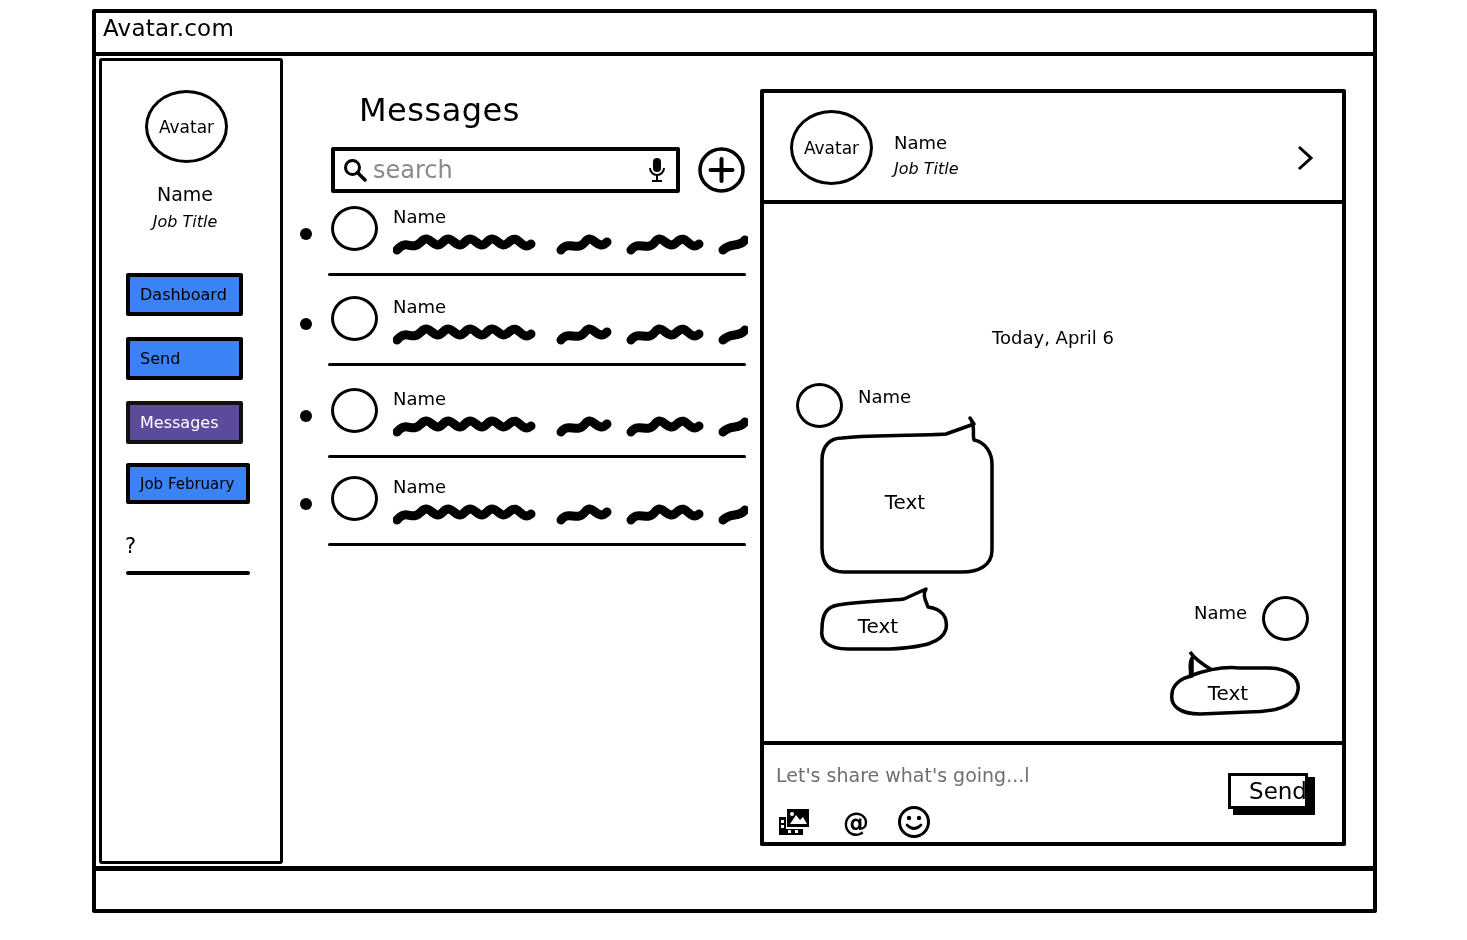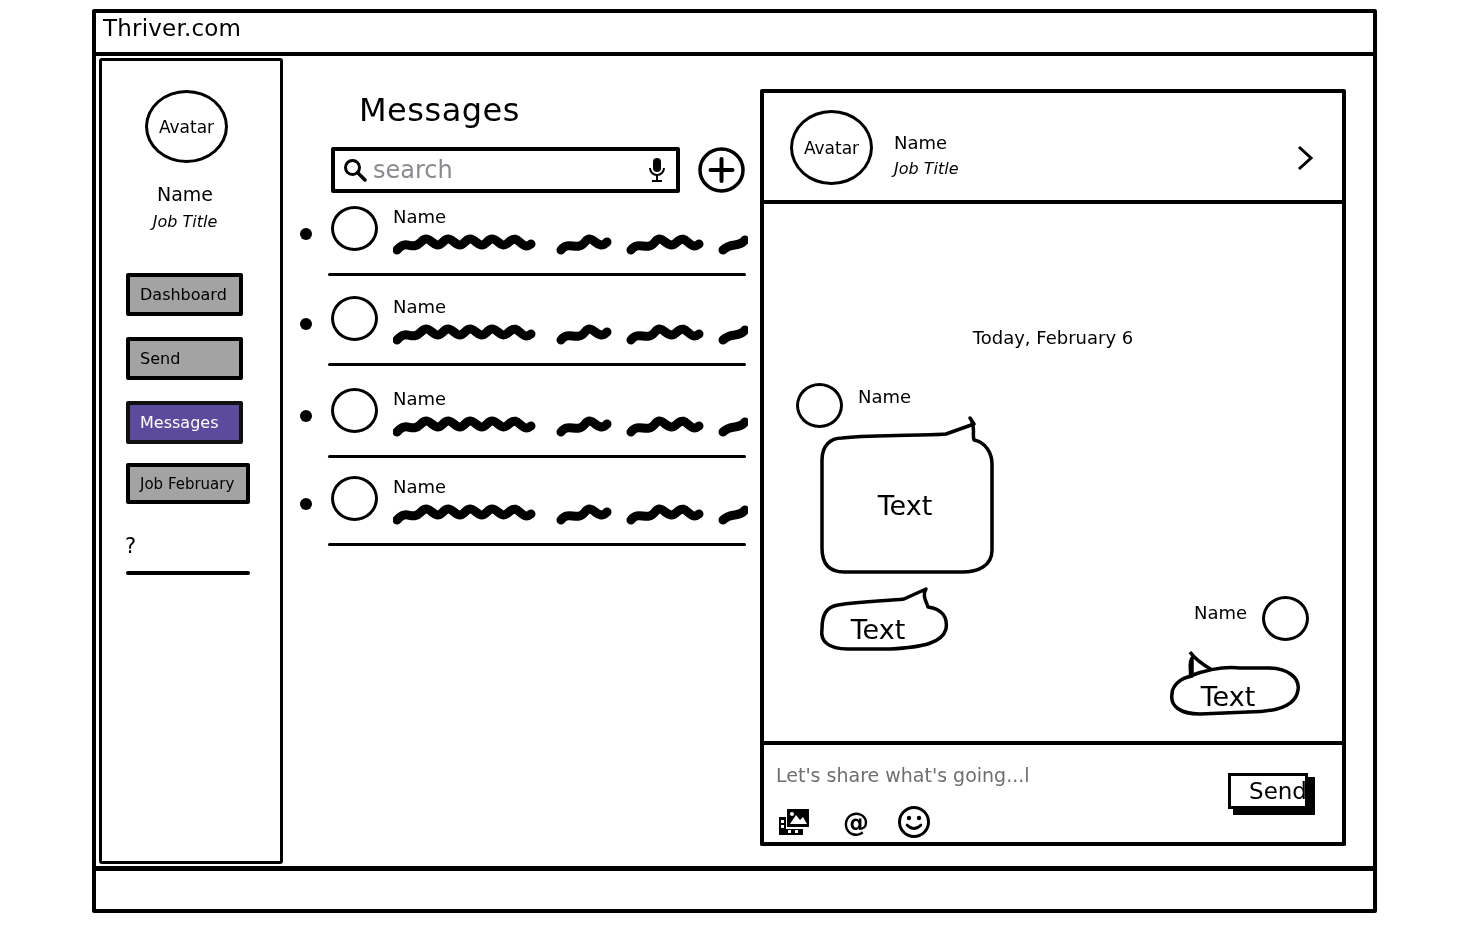--- a/index.html
+++ b/index.html
@@ -23,21 +23,21 @@
   
   .sidebar {
     left: 99px; top: 58px; width: 184px; height: 806px;
     border: 3px solid #000; border-radius: 3px;
   }
   .circle { border: 3px solid #000; border-radius: 50%; background: #fff; display: flex; align-items: center; justify-content: center; }
   .side-avatar { left: 145px; top: 90px; width: 83px; height: 73px; font-size: 17px; }
   .side-name { left: 120px; top: 183px; width: 130px; text-align: center; font-size: 19px; }
   .side-job { left: 120px; top: 212px; width: 130px; text-align: center; font-size: 16px; font-style: italic; }
   .nav-btn {
-    border: 4px solid #000; border-radius: 2px; background: #a3a3a3;
+    border: 4px solid #000; border-radius: 2px; background: #3b82f6;
     font-size: 16px; padding-left: 10px; display: flex; align-items: center; cursor: pointer;
   }
   .nav-btn.active { background: #5c4b9c; color: #fff; border-color: #111; }
   .help { left: 125px; top: 534px; font-size: 21px; }
   .help-line { left: 126px; top: 571px; width: 124px; height: 4px; background: #000; border-radius: 2px; }
 
   
   .msg-title { left: 359px; top: 91px; font-size: 32px; letter-spacing: 0.5px; }
   .search {
     left: 331px; top: 147px; width: 349px; height: 46px;
@@ -62,21 +62,21 @@
   .chat-job { left: 894px; top: 159px; font-size: 16px; font-style: italic; }
   .chevron { left: 1293px; top: 143px; width: 24px; height: 30px; cursor: pointer; }
   .chat-body {
     left: 760px; top: 200px; width: 586px; height: 646px;
     border: 4px solid #000; border-top: none; border-radius: 2px;
   }
   .date-label { left: 760px; top: 327px; width: 586px; text-align: center; font-size: 18px; }
   .msg-avatar-l { left: 796px; top: 383px; width: 47px; height: 45px; }
   .msg-name-l { left: 858px; top: 386px; font-size: 18px; }
   .bubble-svg { overflow: visible; }
-  .bubble-text { font-size: 27px; }
+  .bubble-text { font-size: 20px; }
   .msg-name-r { left: 1194px; top: 602px; font-size: 18px; }
   .msg-avatar-r { left: 1262px; top: 596px; width: 47px; height: 45px; }
 
   .composer-top { left: 760px; top: 741px; width: 586px; height: 4px; background: #000; }
   .composer-input {
     left: 776px; top: 760px; width: 430px; height: 30px; border: none; outline: none;
     font-family: "DejaVu Sans", sans-serif; font-size: 19px; color: #6e6e6e; background: transparent; padding: 0;
   }
   .composer-input::placeholder { color: #6e6e6e; }
   .send-shadow { left: 1233px; top: 777px; width: 82px; height: 38px; background: #000; }
@@ -84,21 +84,21 @@
     left: 1228px; top: 773px; width: 80px; height: 36px; background: #fff;
     border: 3px solid #000; font-size: 23px; display: flex; align-items: center; justify-content: center; cursor: pointer; padding-left: 20px;
   }
   .tool-icon { top: 805px; width: 36px; height: 34px; display: flex; align-items: center; justify-content: center; cursor: pointer; }
 </style>
 </head>
 <body>
 
 <div class="abs frame"></div>
 <div class="abs titlebar"></div>
-<div class="abs site-title">Thriver.com</div>
+<div class="abs site-title">Avatar.com</div>
 <div class="abs footer-line"></div>
 
 <div class="abs sidebar"></div>
 <div class="abs circle side-avatar">
   <span>Avatar</span>
 </div>
 <div class="abs side-name">Name</div>
 <div class="abs side-job">Job Title</div>
 
 <div class="abs nav-btn" style="left:126px;top:273px;width:117px;height:43px;">
@@ -185,21 +185,21 @@
 </div>
 <div class="abs chat-name">Name</div>
 <div class="abs chat-job">Job Title</div>
 <div class="abs chevron">
   <svg width="24" height="30" viewBox="0 0 24 30">
       <polyline points="6,4 18,15 6,26" fill="none" stroke="#000" stroke-width="3"></polyline>
     </svg>
 </div>
 
 <div class="abs chat-body"></div>
-<div class="abs date-label">Today, February 6</div>
+<div class="abs date-label">Today, April 6</div>
 
 <div class="abs circle msg-avatar-l"></div>
 <div class="abs msg-name-l">Name</div>
 
 <svg class="abs bubble-svg" style="left:818px;top:416px;" width="180" height="162">
   <path d="M24 22 C60 18,100 20,128 18 L156 8 L152 2 C158 10,154 18,156 24 C168 26,174 38,174 48 L174 134 C174 150,160 156,144 156 L26 156 C10 156,4 146,4 132 L4 44 C4 30,12 22,24 22 Z" fill="#fff" stroke="#000" stroke-width="3.5" stroke-linejoin="round"></path>
 </svg>
 <div class="abs bubble-text" style="left:818px;top:490px;width:174px;text-align:center;">Text</div>
 
 <svg class="abs bubble-svg" style="left:818px;top:585px;" width="136" height="70">

